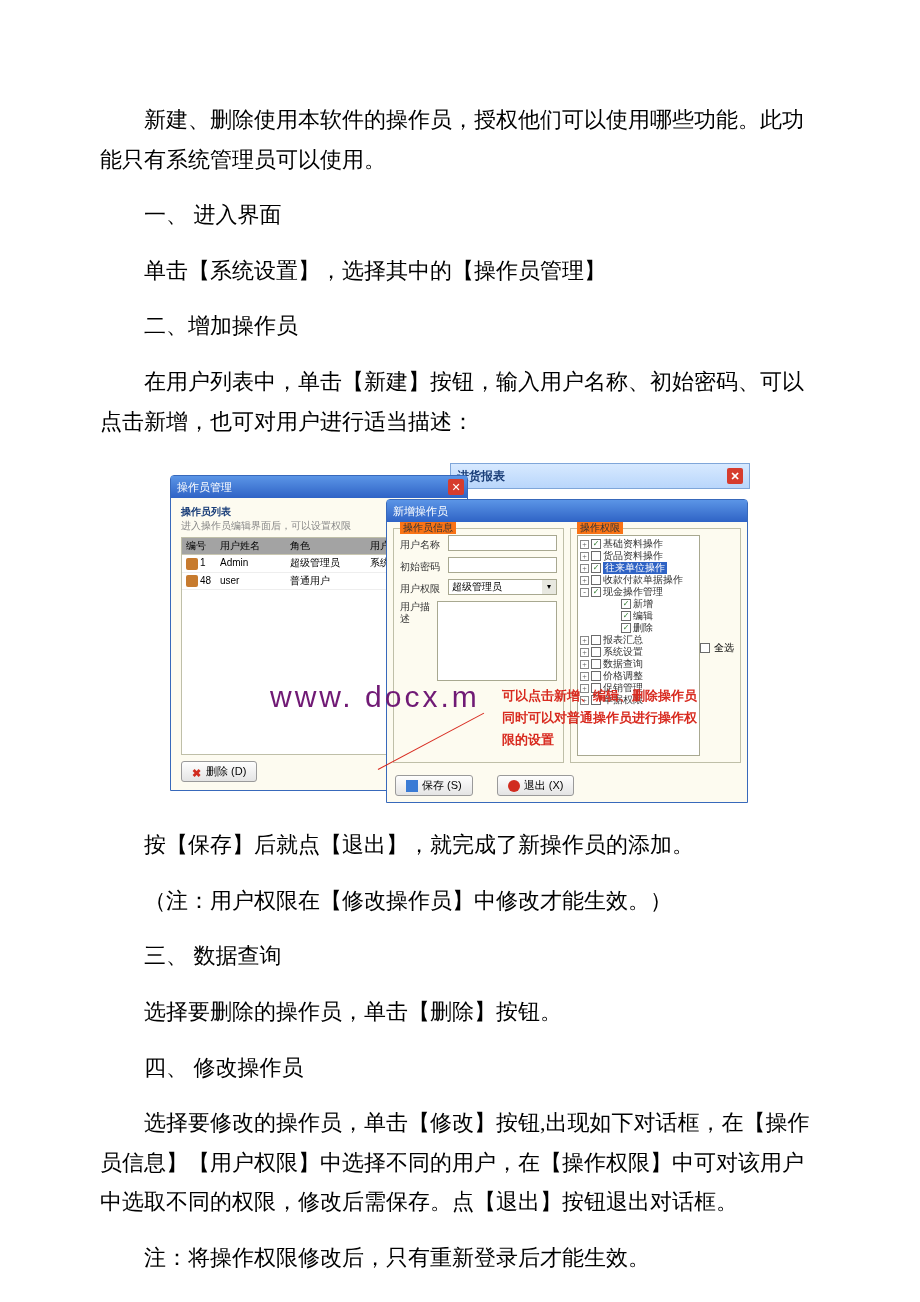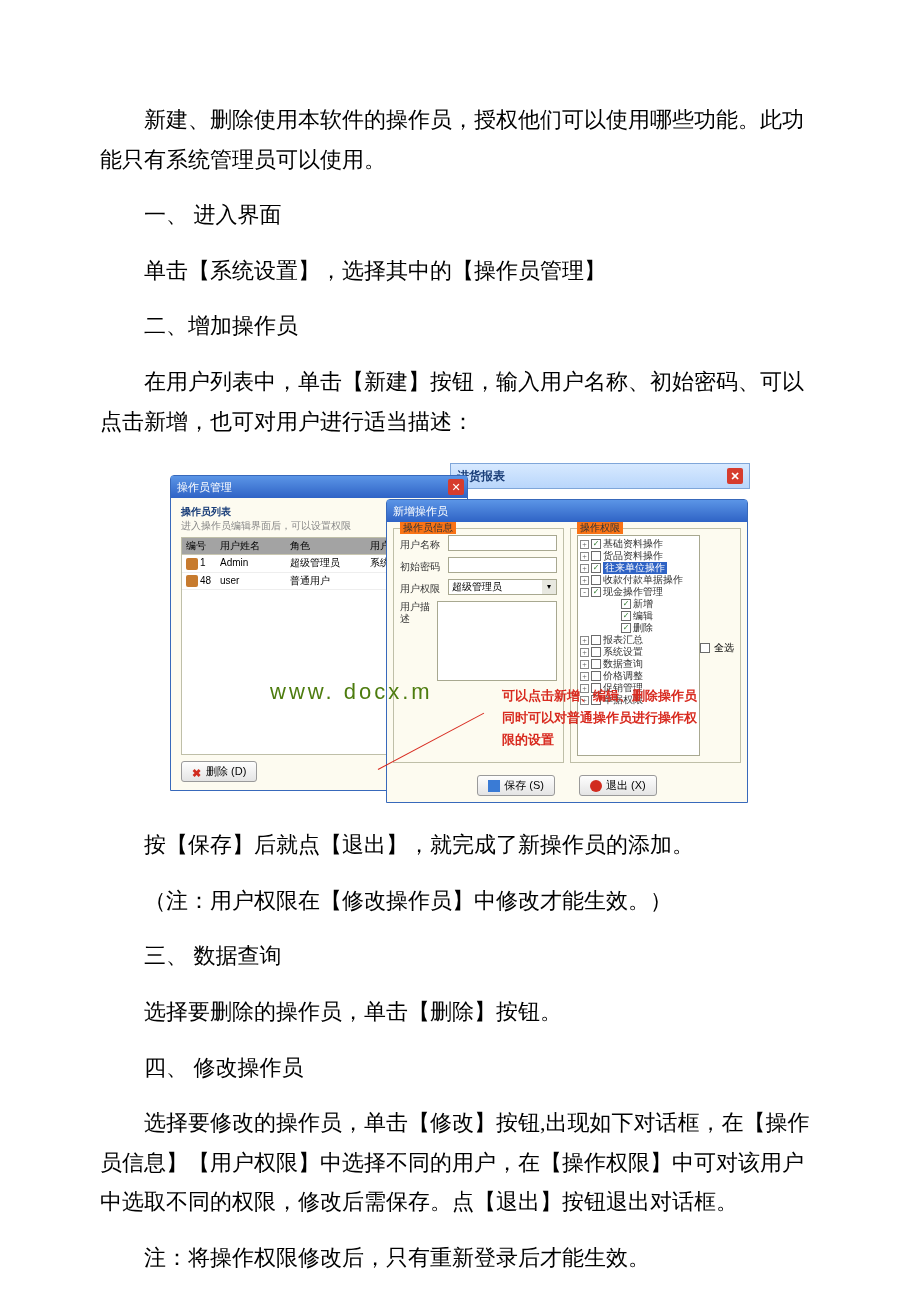--- a/index.html
+++ b/index.html
@@ -218,21 +218,21 @@
     color: #333;
   }
   .tree-item { display: flex; align-items: center; gap: 2px; white-space: nowrap; }
   .exp { width: 9px; height: 9px; border: 1px solid #888; font-size: 8px; line-height: 7px; text-align: center; color: #555; }
   .cb { width: 10px; height: 10px; border: 1px solid #6b6b6b; background: #fff; display: inline-flex; align-items: center; justify-content: center; font-size: 8px; color: #2a7a2a; }
   .cb.checked::after { content: "✓"; }
   .ind2 { padding-left: 28px; }
   .hl { background: #2f63c5; color: #fff; padding: 0 2px; }
   .selectall-row { display: flex; justify-content: flex-end; align-items: center; gap: 4px; margin-top: 4px; }
   .dlg-foot {
-    display: flex; justify-content: center; gap: 24px;
+    display: flex; justify-content: flex-start; gap: 24px;
     padding: 6px 8px;
   }
   .disk-ico { width: 12px; height: 12px; background: #3a7bd5; }
   .exit-ico { width: 12px; height: 12px; background: #d12c1f; border-radius: 50%; }
   
   .anno {
     position: absolute;
     color: #d82a1f;
     font-size: 13px;
     font-weight: bold;
@@ -240,22 +240,22 @@
   }
   .anno-line {
     position: absolute;
     width: 170px; height: 1px;
     background: #d82a1f;
     transform-origin: left center;
   }
   
   .wm {
     position: absolute;
-    color: #4d7c0f;
-    font-size: 22px;
+    color: #701a75;
+    font-size: 30px;
     letter-spacing: 3px;
     font-family: Arial, sans-serif;
   }
   .shot-canvas {
     position: relative;
     width: 580px;
     height: 348px;
     overflow: hidden;
   }
   .top-area { position: absolute; right: 0; top: 0; width: 300px; }

